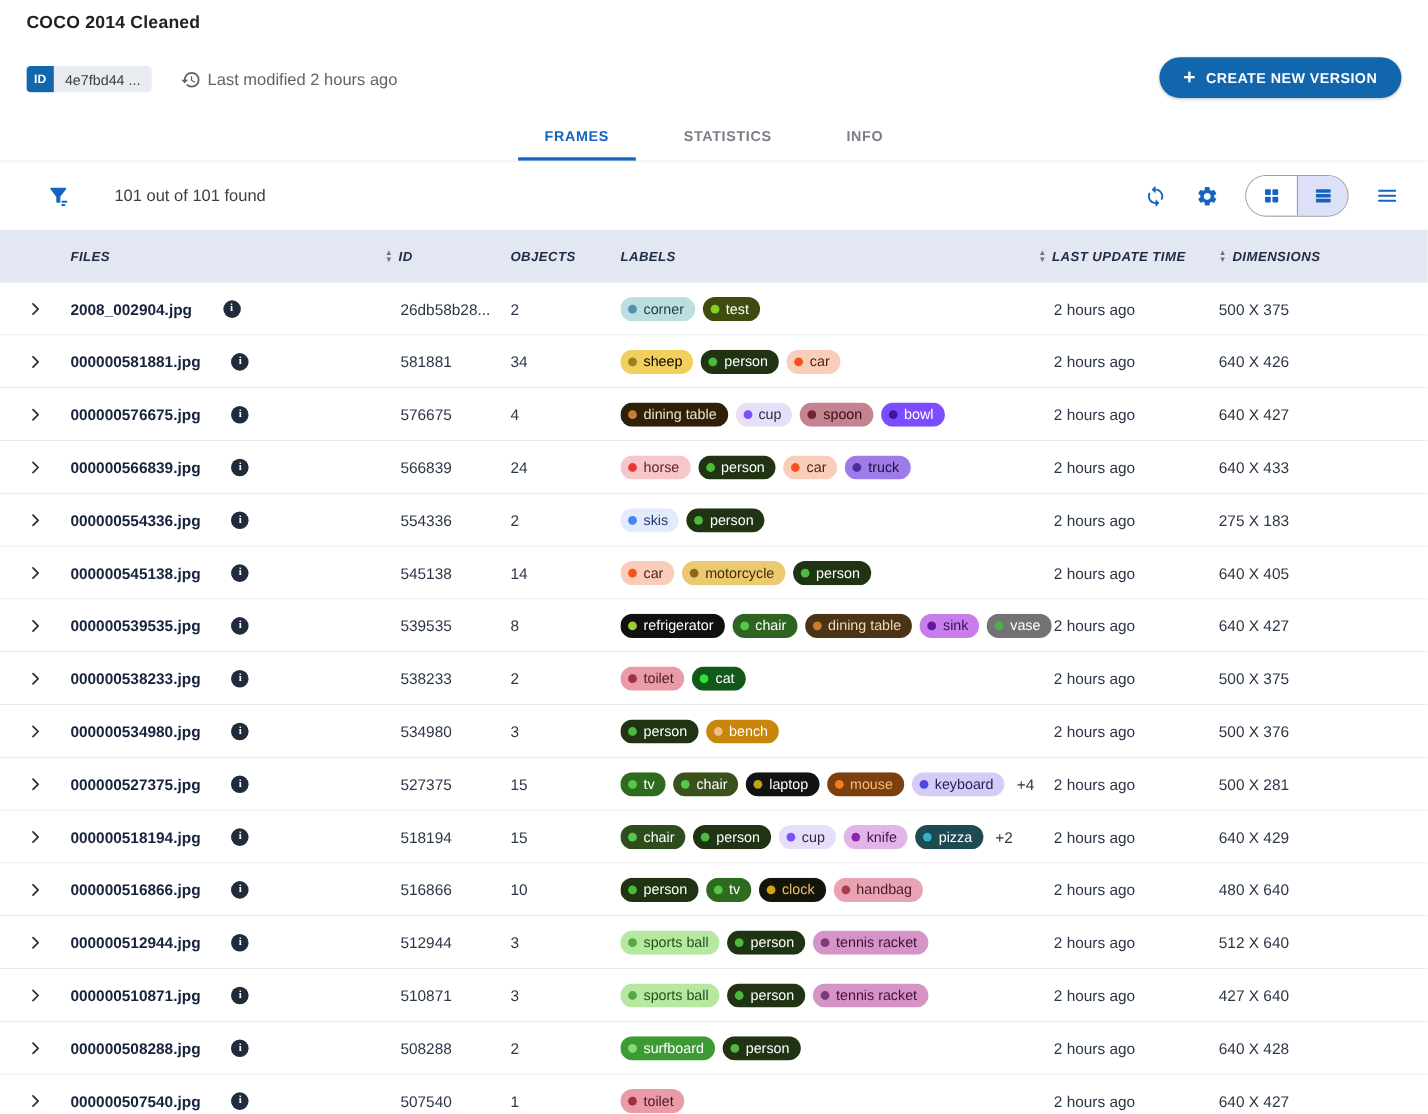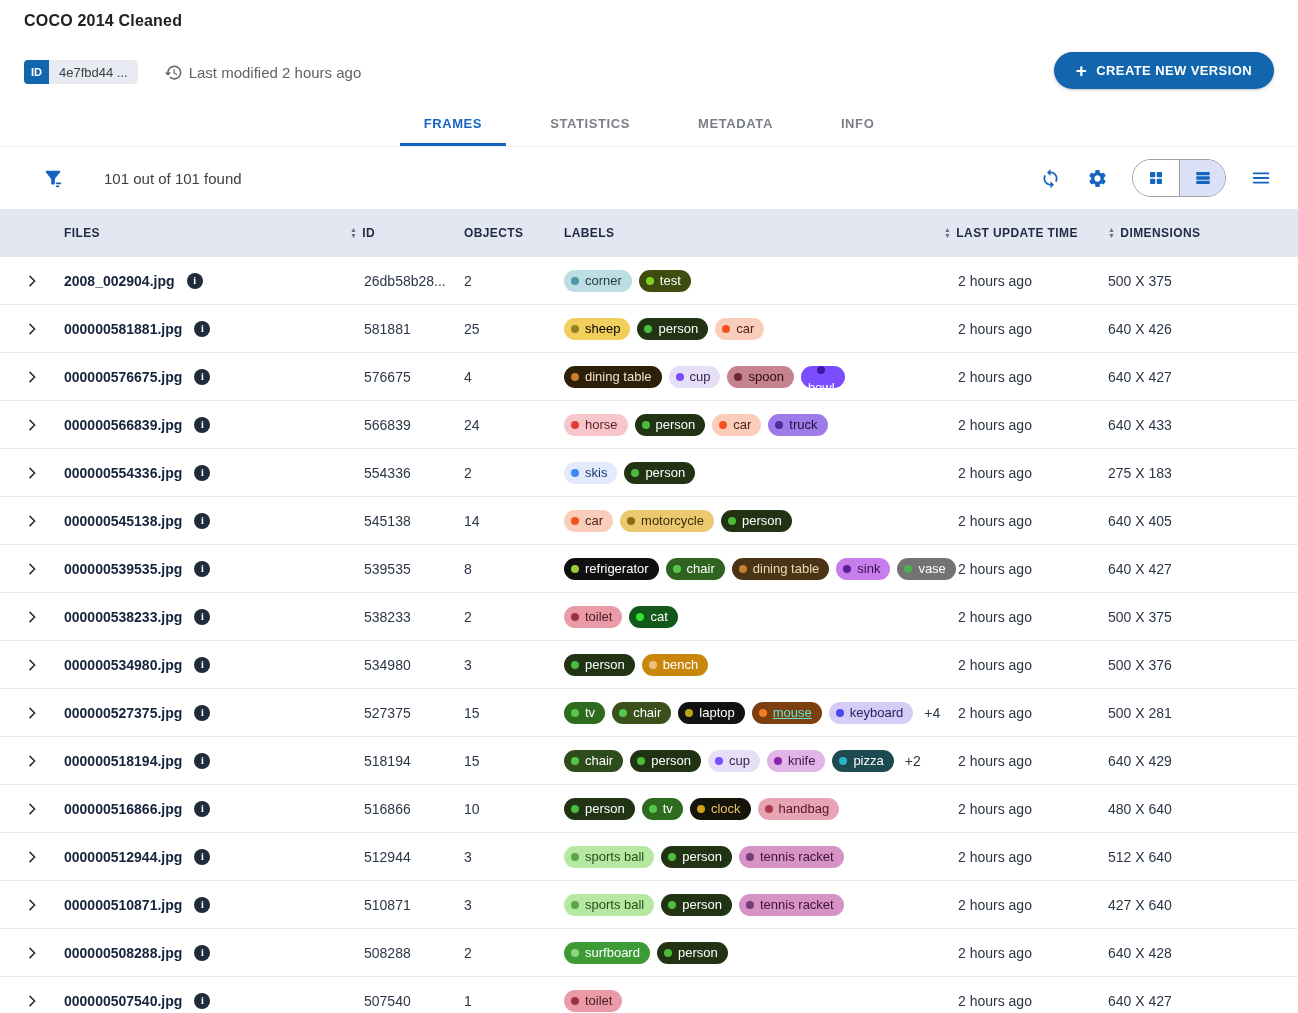--- a/index.html
+++ b/index.html
@@ -45,26 +45,26 @@
     background:#fff; cursor:pointer; border:none; }
   .vt-seg + .vt-seg { border-left:1px solid #9AA0A6; }
   .vt-seg.sel { background:#DDE1F8; }
 
   
   .table { width:1298px; }
   .thead, .trow { display:grid;
     grid-template-columns:64px 300px 100px 100px 394px 150px 1fr; align-items:center; }
   .thead { background:#E3E7F1; height:48px; }
   .th { font-size:12px; font-weight:700; color:#1F2A44; letter-spacing:.4px;
-    display:flex; align-items:center; gap:5px; }
+    display:flex; align-items:flex-end; gap:5px;font-style:italic; }
   .sort { display:flex; flex-direction:column; color:#6A7280; font-size:7px; line-height:6px; cursor:pointer; }
   .trow { height:48px; border-bottom:1px solid #E9EAEE; background:#fff; }
   .c-chev { display:flex; justify-content:center; }
   .chev { background:none; border:none; cursor:pointer; display:flex; padding:4px; }
-  .c-files { display:flex; align-items:center; gap:12px; }
+  .c-files { display:flex; align-items:center; gap:28px; }
   .fname { font-size:14px; font-weight:700; color:#16233E; cursor:pointer; }
   .info { width:16px; height:16px; border-radius:50%; background:#202B3B; color:#fff;
     font-size:10px; font-weight:700; display:flex; align-items:center; justify-content:center;
     cursor:pointer; font-family:"Liberation Serif",serif; }
   .cell { font-size:14px; color:#2B3647; }
   .c-labels { display:flex; align-items:center; gap:7px; flex-wrap:nowrap; overflow:hidden; }
   .chip { display:inline-flex; align-items:center; gap:6px; height:22px; border-radius:11px;
     padding:0 10px 0 7px; font-size:13px; white-space:nowrap; cursor:pointer; }
   .dot { width:8px; height:8px; border-radius:50%; flex:none; }
   .extra { font-size:14px; color:#2B3647; margin-left:4px; cursor:pointer; }
@@ -92,21 +92,20 @@
       <button class="create-btn">
         <span class="plus">+</span>
         <span>CREATE NEW VERSION</span>
       </button>
     </div>
   </div>
 
   <div class="tabs">
     <div class="tab active">FRAMES</div>
     <div class="tab">STATISTICS</div>
-    <div class="tab">METADATA</div>
     <div class="tab">INFO</div>
   </div>
 
   <div class="fbar">
     <span class="funnel">
       <svg width="22" height="22" viewBox="0 0 24 24" fill="#1565C0">
           <path d="M4.25 5.61C6.27 8.2 10 13 10 13v5c0 .55.45 1 1 1h2c.55 0 1-.45 1-1v-5s3.72-4.8 5.74-7.39A1 1 0 0 0 18.95 4H5.04c-.83 0-1.3.95-.79 1.61z"></path>
           <rect x="15" y="17" width="6" height="1.8" rx=".9"></rect>
           <rect x="15" y="20.2" width="4" height="1.8" rx=".9"></rect>
         </svg>
@@ -219,21 +218,21 @@
         <svg width="16" height="16" viewBox="0 0 24 24" fill="none" stroke="#26313F" stroke-width="2.4" stroke-linecap="round" stroke-linejoin="round">
                 <path d="M9 5l7 7-7 7"></path>
               </svg>
       </button>
     </div>
     <div class="cell c-files">
       <span class="fname">000000581881.jpg</span>
       <span class="info">i</span>
     </div>
     <div class="cell">581881</div>
-    <div class="cell">25</div>
+    <div class="cell">34</div>
     <div class="cell c-labels">
             <span class="chip" style="background: rgb(242, 207, 91); color: #000000;">
               <span class="dot" style="background: rgb(151, 128, 31);"></span>
               <span>sheep</span>
             </span>
             <span class="chip" style="background: rgb(32, 52, 20); color: rgb(255, 255, 255);">
               <span class="dot" style="background: rgb(76, 187, 60);"></span>
               <span>person</span>
             </span>
             <span class="chip" style="background: rgb(249, 205, 185); color: rgb(74, 36, 20);">
@@ -265,21 +264,21 @@
               <span>dining table</span>
             </span>
             <span class="chip" style="background: rgb(230, 223, 248); color: rgb(53, 37, 78);">
               <span class="dot" style="background: rgb(124, 77, 255);"></span>
               <span>cup</span>
             </span>
             <span class="chip" style="background: rgb(196, 131, 143); color: rgb(46, 14, 22);">
               <span class="dot" style="background: rgb(110, 38, 56);"></span>
               <span>spoon</span>
             </span>
-            <span class="chip" style="background: rgb(124, 77, 255); color: rgb(255, 255, 255); flex-direction: column;">
+            <span class="chip" style="background: rgb(124, 77, 255); color: rgb(255, 255, 255);">
               <span class="dot" style="background: rgb(58, 24, 160);"></span>
               <span>bowl</span>
             </span>
           </div>
     <div class="cell">2 hours ago</div>
     <div class="cell">640 X 427</div>
   </div>
 
   <div class="trow">
     <div class="cell c-chev">
@@ -493,21 +492,21 @@
               <span>tv</span>
             </span>
             <span class="chip" style="background: rgb(58, 81, 28); color: rgb(255, 255, 255);">
               <span class="dot" style="background: rgb(85, 200, 76);"></span>
               <span>chair</span>
             </span>
             <span class="chip" style="background: rgb(18, 18, 18); color: rgb(255, 255, 255);">
               <span class="dot" style="background: rgb(184, 166, 23);"></span>
               <span>laptop</span>
             </span>
-            <span class="chip" style="background: rgb(123, 63, 16); color: #5eead4; text-decoration: underline;">
+            <span class="chip" style="background: rgb(123, 63, 16); color: #fdba74;">
               <span class="dot" style="background: rgb(245, 124, 32);"></span>
               <span>mouse</span>
             </span>
             <span class="chip" style="background: rgb(213, 205, 248); color: rgb(38, 32, 94);">
               <span class="dot" style="background: rgb(75, 71, 235);"></span>
               <span>keyboard</span>
             </span>
             <span class="extra">+4</span>
           </div>
     <div class="cell">2 hours ago</div>

